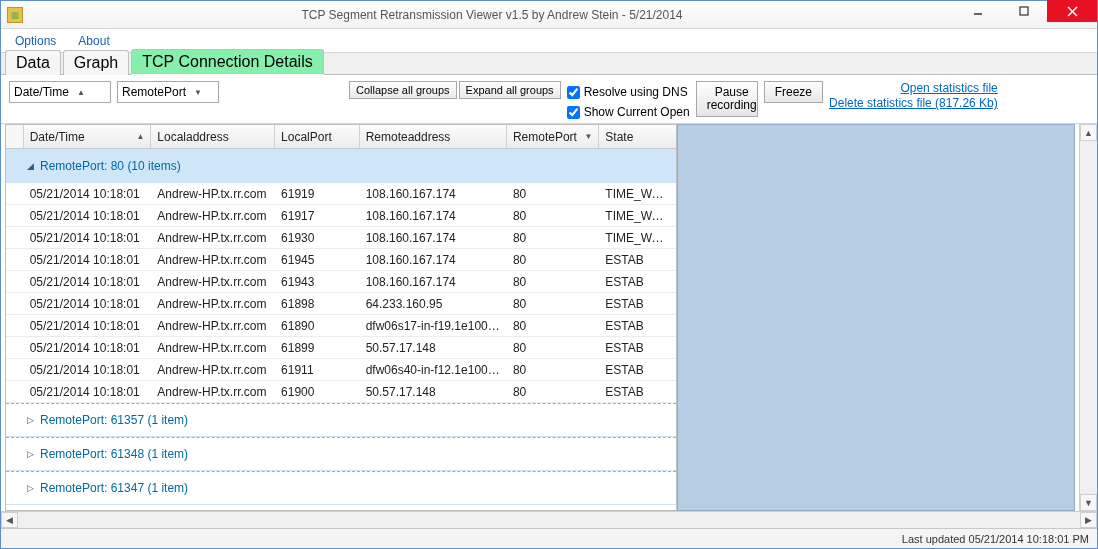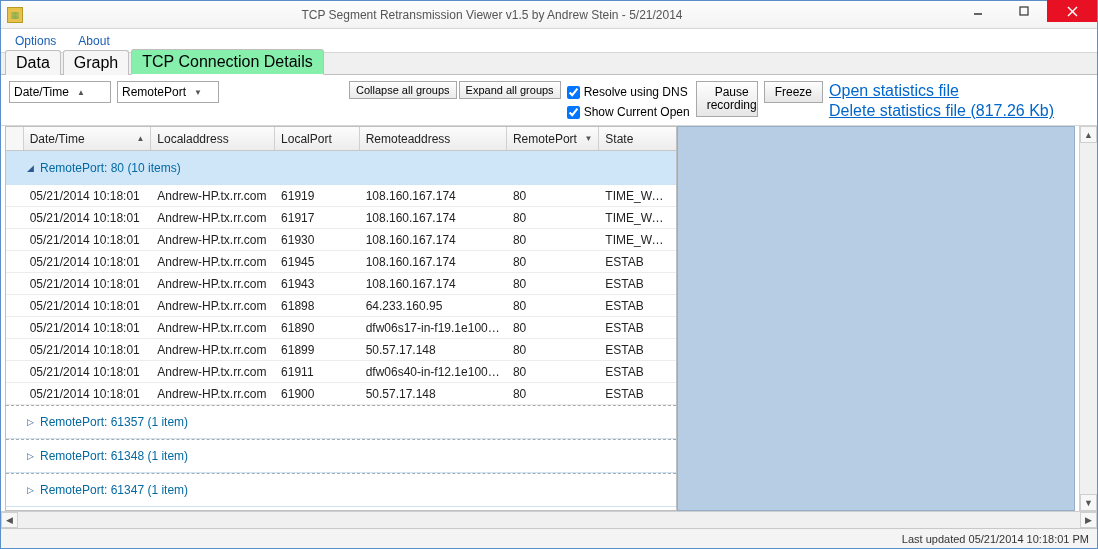--- a/index.html
+++ b/index.html
@@ -31,21 +31,21 @@
 .combo .arrow { margin-left:8px; font-size:8px; color:#555;}
 .combo.a { width:102px; }
 .combo.b { width:102px; }
 .btn-small { height:18px; border:1px solid #a8a8a8; background:linear-gradient(#fefefe,#e9e9e9); font-size:11px; padding:0 6px; display:flex; align-items:center;}
 .btnstack { display:flex; flex-direction:row; gap:2px; }
 .chkrow { display:flex; align-items:flex-end; gap:4px; height:18px; }
 .chkrow input { width:13px; height:13px; }
 .btn { border:1px solid #a8a8a8; background:linear-gradient(#fefefe,#e6e6e6); font-size:12px; padding:2px 10px; display:flex; align-items:center; justify-content:flex-start; text-align:center; }
 .btn.pause { width:62px; height:36px; line-height:1.1; }
 .btn.freeze { height:22px; }
-.links { display:flex; flex-direction:column; font-size:16px; line-height:1.25;}
+.links { display:flex; flex-direction:column; font-size:12px; line-height:1.25;align-items:flex-end;}
 .links a { color:#0066cc; text-decoration:underline; cursor:pointer;}
 
 
 .main { flex:1; display:flex; background:#fff; min-height:0;}
 .gridwrap { flex:1; display:flex; flex-direction:column; min-width:0; border:1px solid #bfbfbf; margin:0 0 0 4px;}
 .sidepanel { width:398px; background:#b7cde4; border:1px solid #94aec9; margin:0 4px 0 0;}
 .vscroll { width:18px; background:#f0f0f0; border-left:1px solid #cfcfcf; position:relative;}
 .vscroll .arrow { position:absolute; left:0; width:100%; height:17px; display:flex;align-items:center;justify-content:center; font-size:9px; color:#555; background:#f7f7f7; border:1px solid #cfcfcf;}
 .vscroll .arrow.up{top:0;} .vscroll .arrow.dn{bottom:0;}
 

